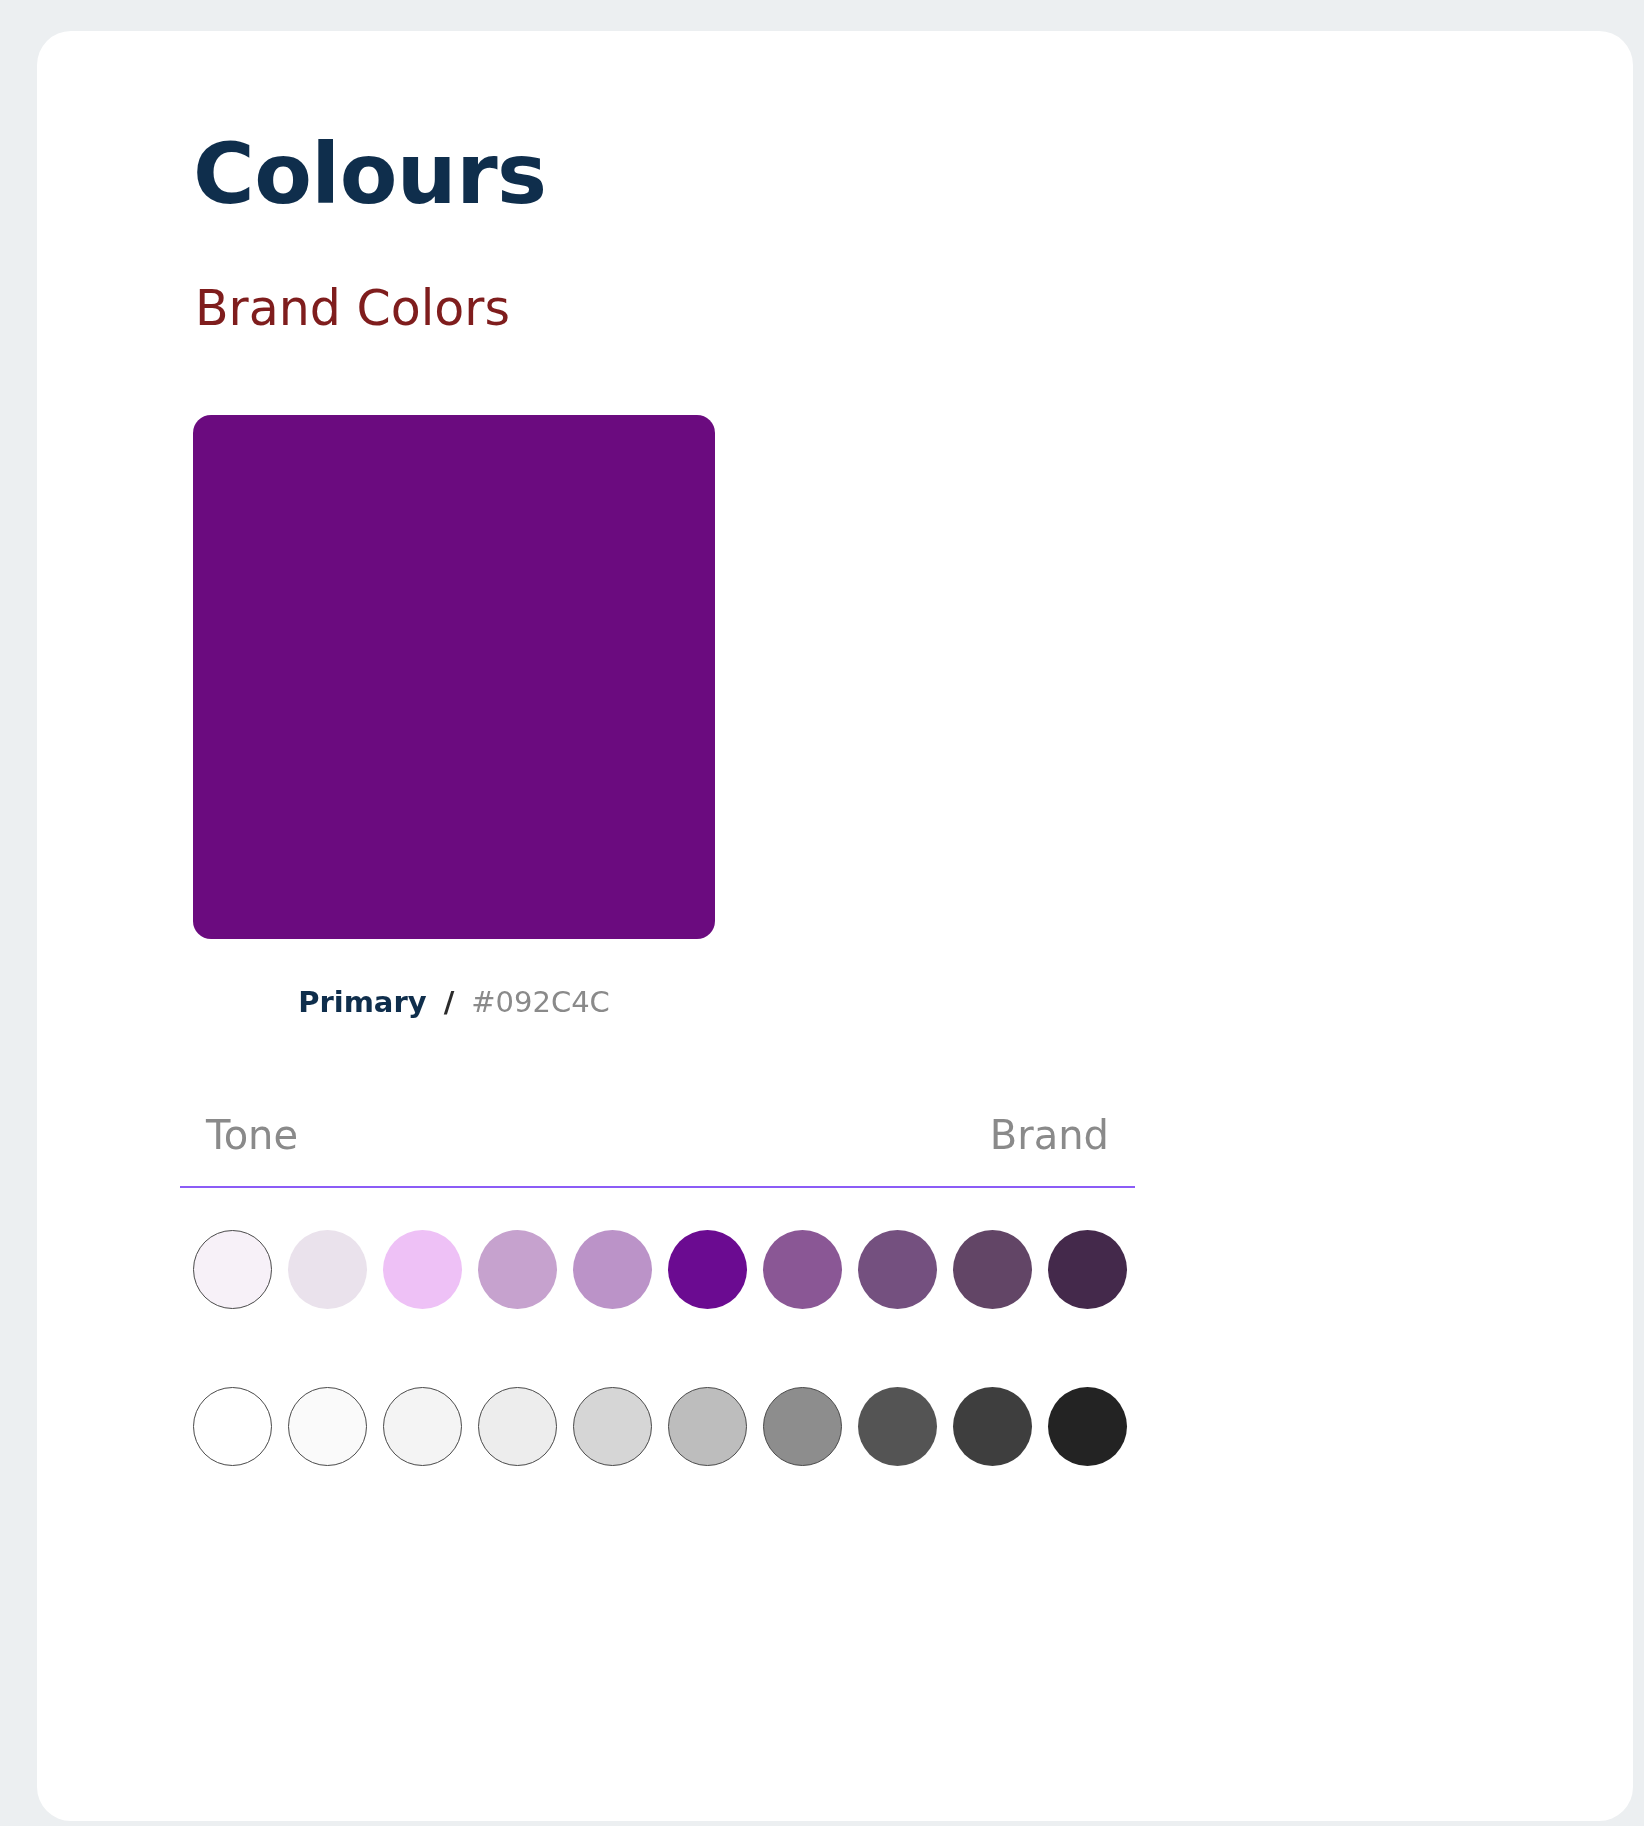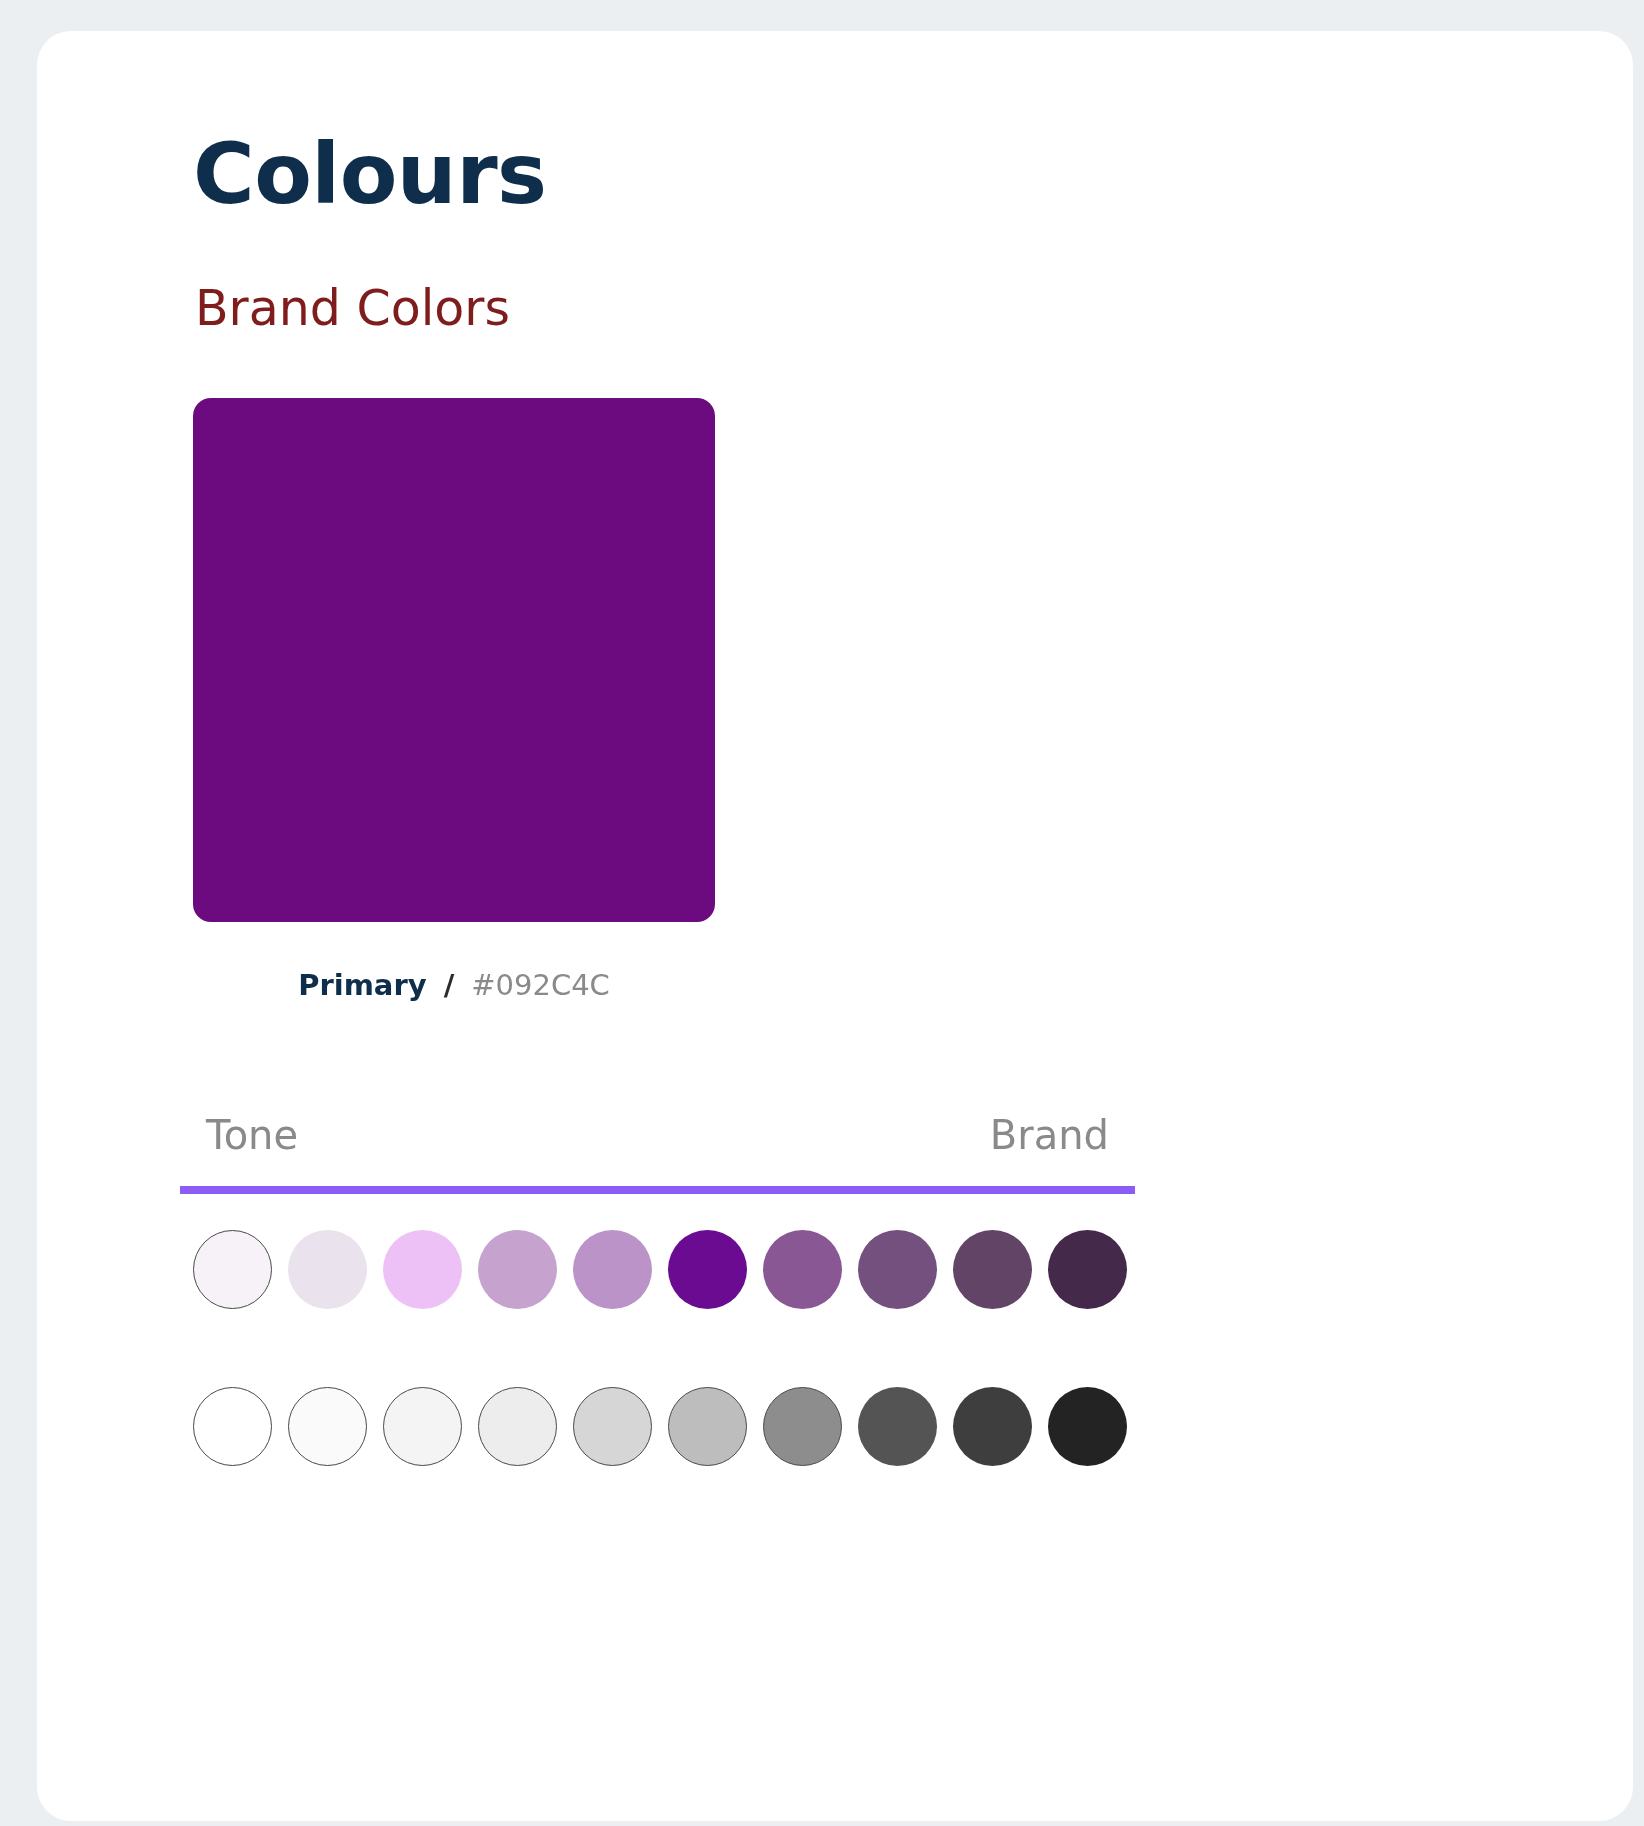--- a/index.html
+++ b/index.html
@@ -50,21 +50,21 @@
     font-size: 49px;
     font-weight: 400;
     color: #7f1d1d;
     line-height: 1;
   }
 
   
   .swatch-grid {
     position: absolute;
     left: 0;
-    top: 341px;
+    top: 358px;
     width: 1128px;
     display: flex;
     gap: 46px;
   }
   .swatch-cell {
     width: 522px;
     display: flex;
     flex-direction: column;
     align-items: center;
   }
@@ -96,21 +96,21 @@
   
   .scale-header {
     position: absolute;
     left: 0;
     top: 1058px;
     width: 955px;
     display: flex;
     justify-content: space-between;
     align-items: flex-end;
     padding-bottom: 18px;
-    border-bottom: 8px solid #8b5cf6;
+    border-bottom: 2px solid #8b5cf6;
   }
   .scale-label {
     font-size: 40px;
     color: #8a8a8a;
     font-weight: 400;
     line-height: 1;
   }
 
   .swatch-row {
     position: absolute;

